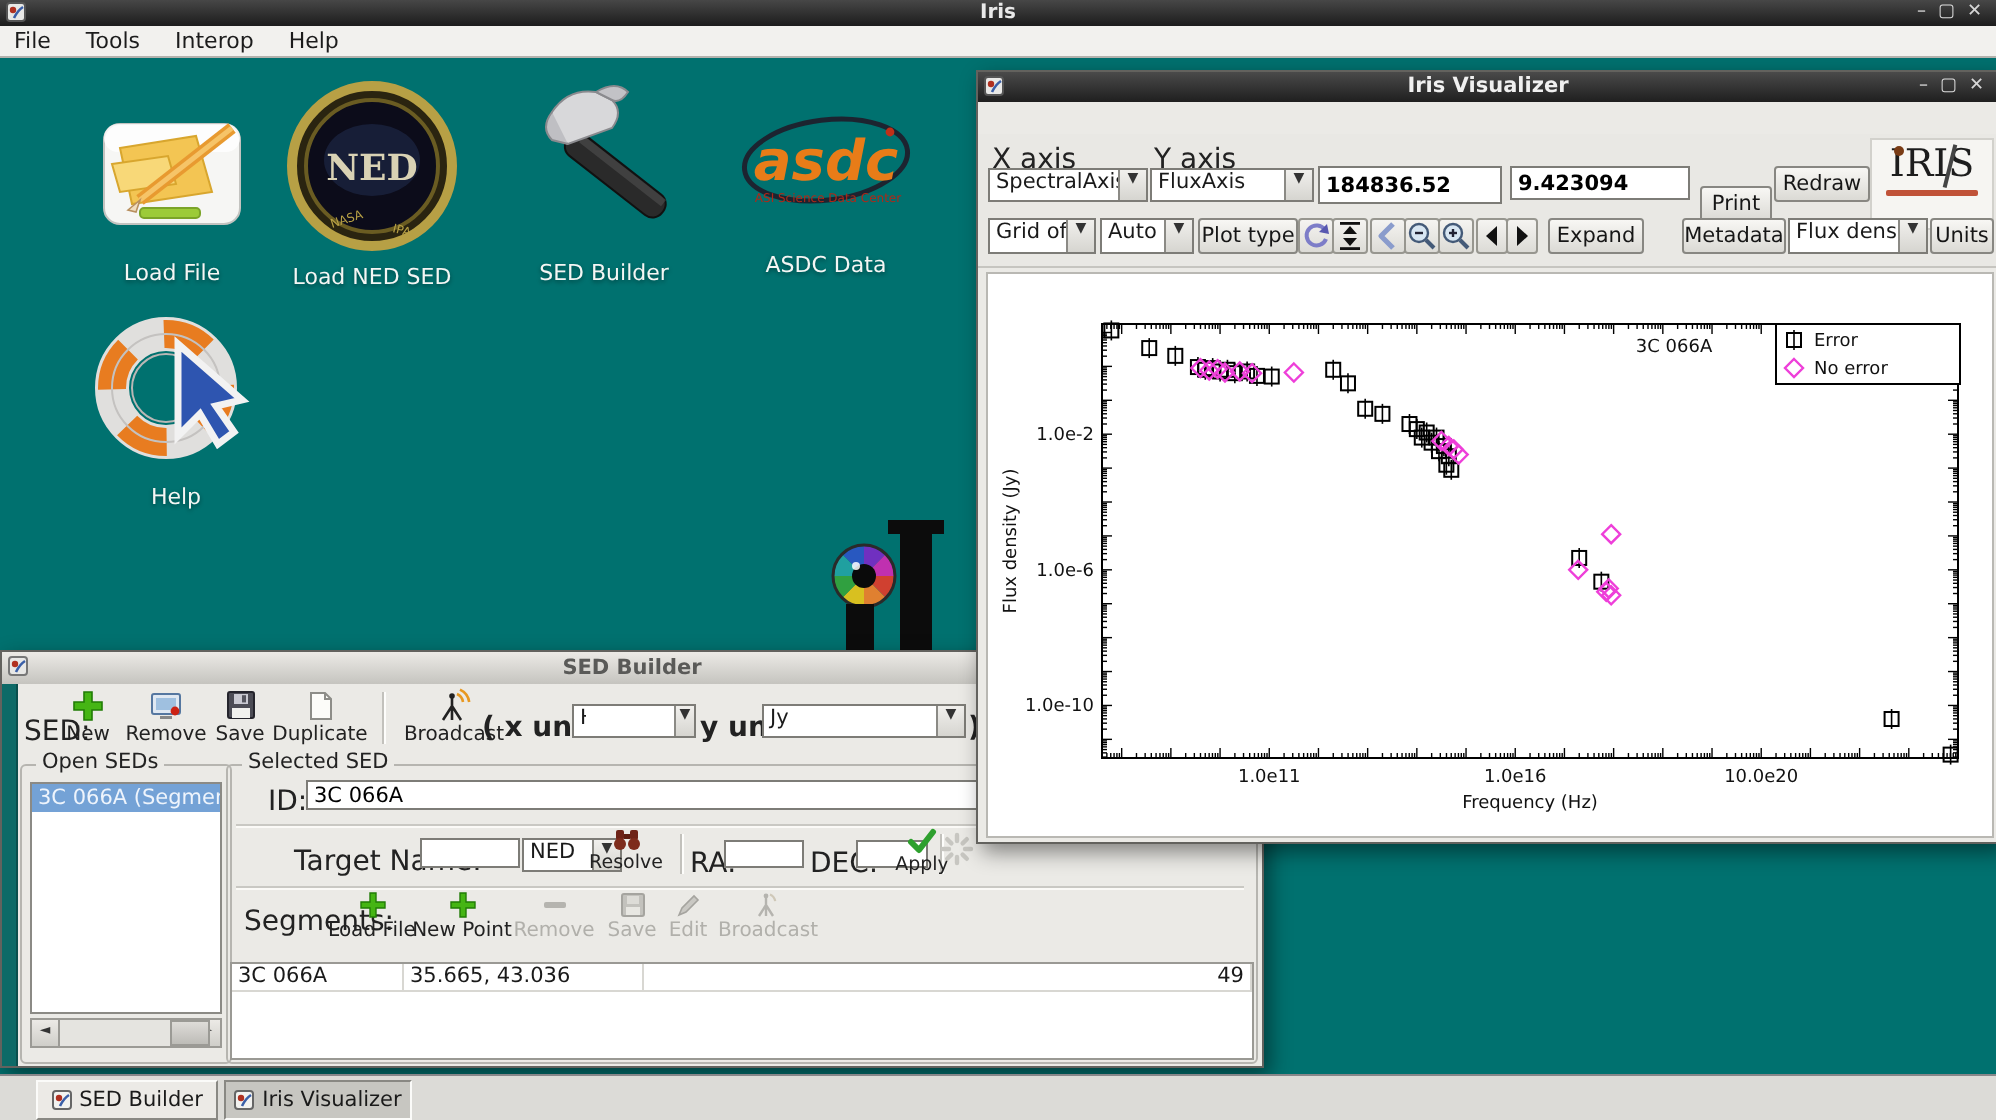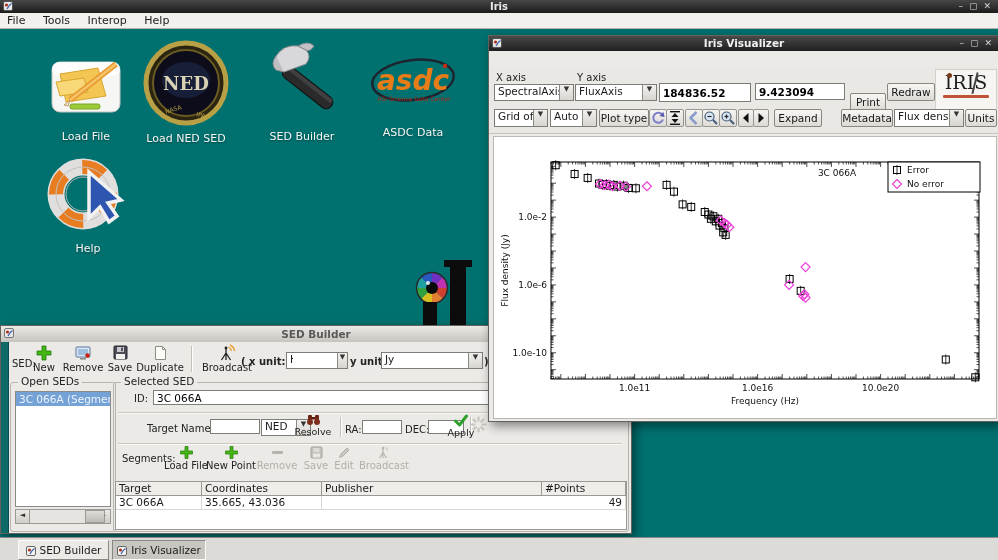--- a/index.html
+++ b/index.html
@@ -63,21 +63,21 @@
   .sthumb{position:absolute;top:0;bottom:0;background:linear-gradient(#dedcd8,#bdbcb7);border:1px solid #9b9a95;}
   .tbl{position:absolute;background:#fff;border:1px solid #9a9994;font-size:10.5px;}
   .tbl .hrow{display:flex;background:#eeede9;border-bottom:1px solid #9a9994;height:13px;line-height:13px;}
   .tbl .hrow div{border-right:1px solid #9a9994;padding:0 3px;box-sizing:border-box;overflow:hidden;}
   .tbl .drow{display:flex;height:13px;line-height:13px;border-bottom:1px solid #d8d7d2;}
   .tbl .drow div{border-right:1px solid #d8d7d2;padding:0 3px;box-sizing:border-box;overflow:hidden;white-space:nowrap;}
   .c0{width:86px;} .c1{width:120px;} .c2{width:220px;} .c3{width:84px;flex:1;}
   .num{text-align:right;}
   
   .toolpanel{position:absolute;left:0;right:0;background:#e9e8e4;border-bottom:1px solid #c6c5c0;}
-  .flabel{position:absolute;font-size:10px;color:#222;}
+  .flabel{position:absolute;font-size:14px;color:#222;}
   .plotpanel{position:absolute;background:#fff;border:1px solid #b9b8b3;}
   .logo-panel{position:absolute;background:#f6f5f2;border:1px solid #d2d1cc;text-align:center;}
   .logo-word{font-family:"DejaVu Serif","Liberation Serif",serif;font-size:19px;letter-spacing:0px;
        color:#1d1d1d;line-height:24px;position:relative;}
   .logo-slash{position:absolute;width:1.5px;height:22px;background:#444;left:38px;top:2px;transform:rotate(14deg);}
   .logo-eye{position:absolute;width:5px;height:5px;border-radius:50%;background:#7a3c16;left:11px;top:3px;}
   .logo-tag{height:3px;background:#c05238;margin:1px 7px 0 7px;border-radius:1px;}
   
   .taskbar{left:0;top:537px;width:998px;height:23px;background:#dcdbd7;border-top:1px solid #88878a;z-index:6;}
   .task-btn{position:absolute;top:2px;height:18px;font-size:10.5px;line-height:18px;text-align:center;}
@@ -350,26 +350,20 @@
     <div class="ilbtn dis" style="left:244px;top:62px;width:52px;">
       <svg width="17" height="15">
           <circle cx="7" cy="3" r="1.2" fill="#b5b4af"></circle>
           <path d="M7 4 L7 13 M7 7.5 L3.5 13 M7 7.5 L10.5 13" stroke="#b5b4af" stroke-width="1.2" fill="none"></path>
           <path d="M9 2.2 a4.5 4.5 0 0 1 2.6 3.4" stroke="#cfc8b8" stroke-width="1.1" fill="none"></path>
         </svg>
       <span>Broadcast</span>
     </div>
 
     <div class="tbl" style="left:1px;top:98px;width:510px;height:47px;">
-      <div class="hrow">
-        <div class="c0">Target</div>
-        <div class="c1">Coordinates</div>
-        <div class="c2">Publisher</div>
-        <div class="c3">#Points</div>
-      </div>
       <div class="drow">
         <div class="c0">3C 066A</div>
         <div class="c1">35.665, 43.036</div>
         <div class="c3 num">49</div>
       </div>
     </div>
   </div>
 </div>
 
 <div class="win" style="left:488px;top:35px;width:510px;height:385px;z-index:3;">

